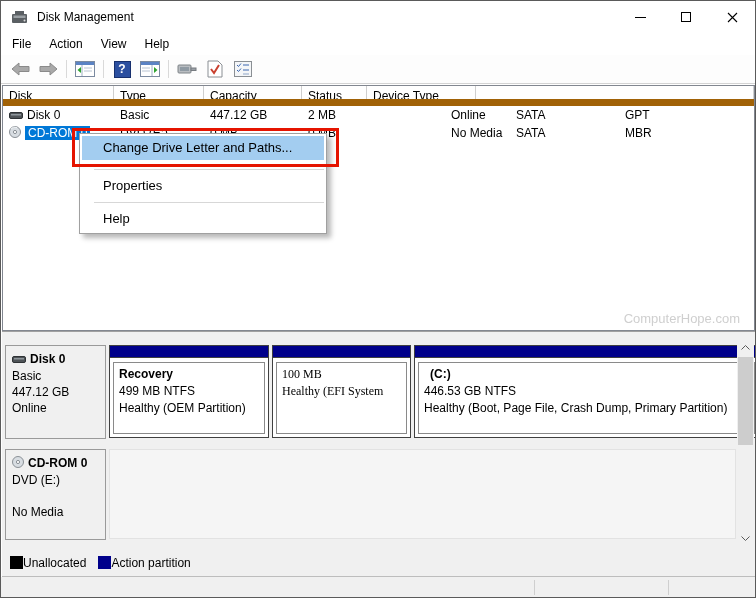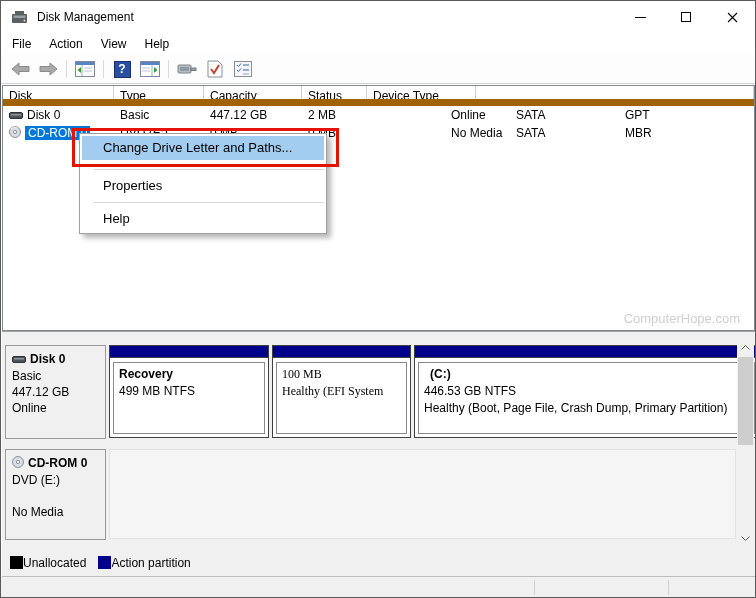--- a/index.html
+++ b/index.html
@@ -253,20 +253,21 @@
       <div>447.12 GB</div>
       <div>Online</div>
     </div>
 
     <div class="graphrow" style="top:7px;">
       <div class="part" style="width:160px;">
         <div class="part-bar" style="background: rgb(0, 0, 139);"></div>
         <div class="part-inner">
           <div class="pt-title">Recovery</div>
           <div>499 MB NTFS</div>
+          <div>Healthy (OEM Partition)</div>
         </div>
       </div>
       <div class="part" style="width:139px;font-family:Liberation Serif, serif;">
         <div class="part-bar" style="background: rgb(0, 0, 139);"></div>
         <div class="part-inner">
           <div class="pt-title"></div>
           <div>100 MB</div>
           <div>Healthy (EFI System</div>
         </div>
       </div>

